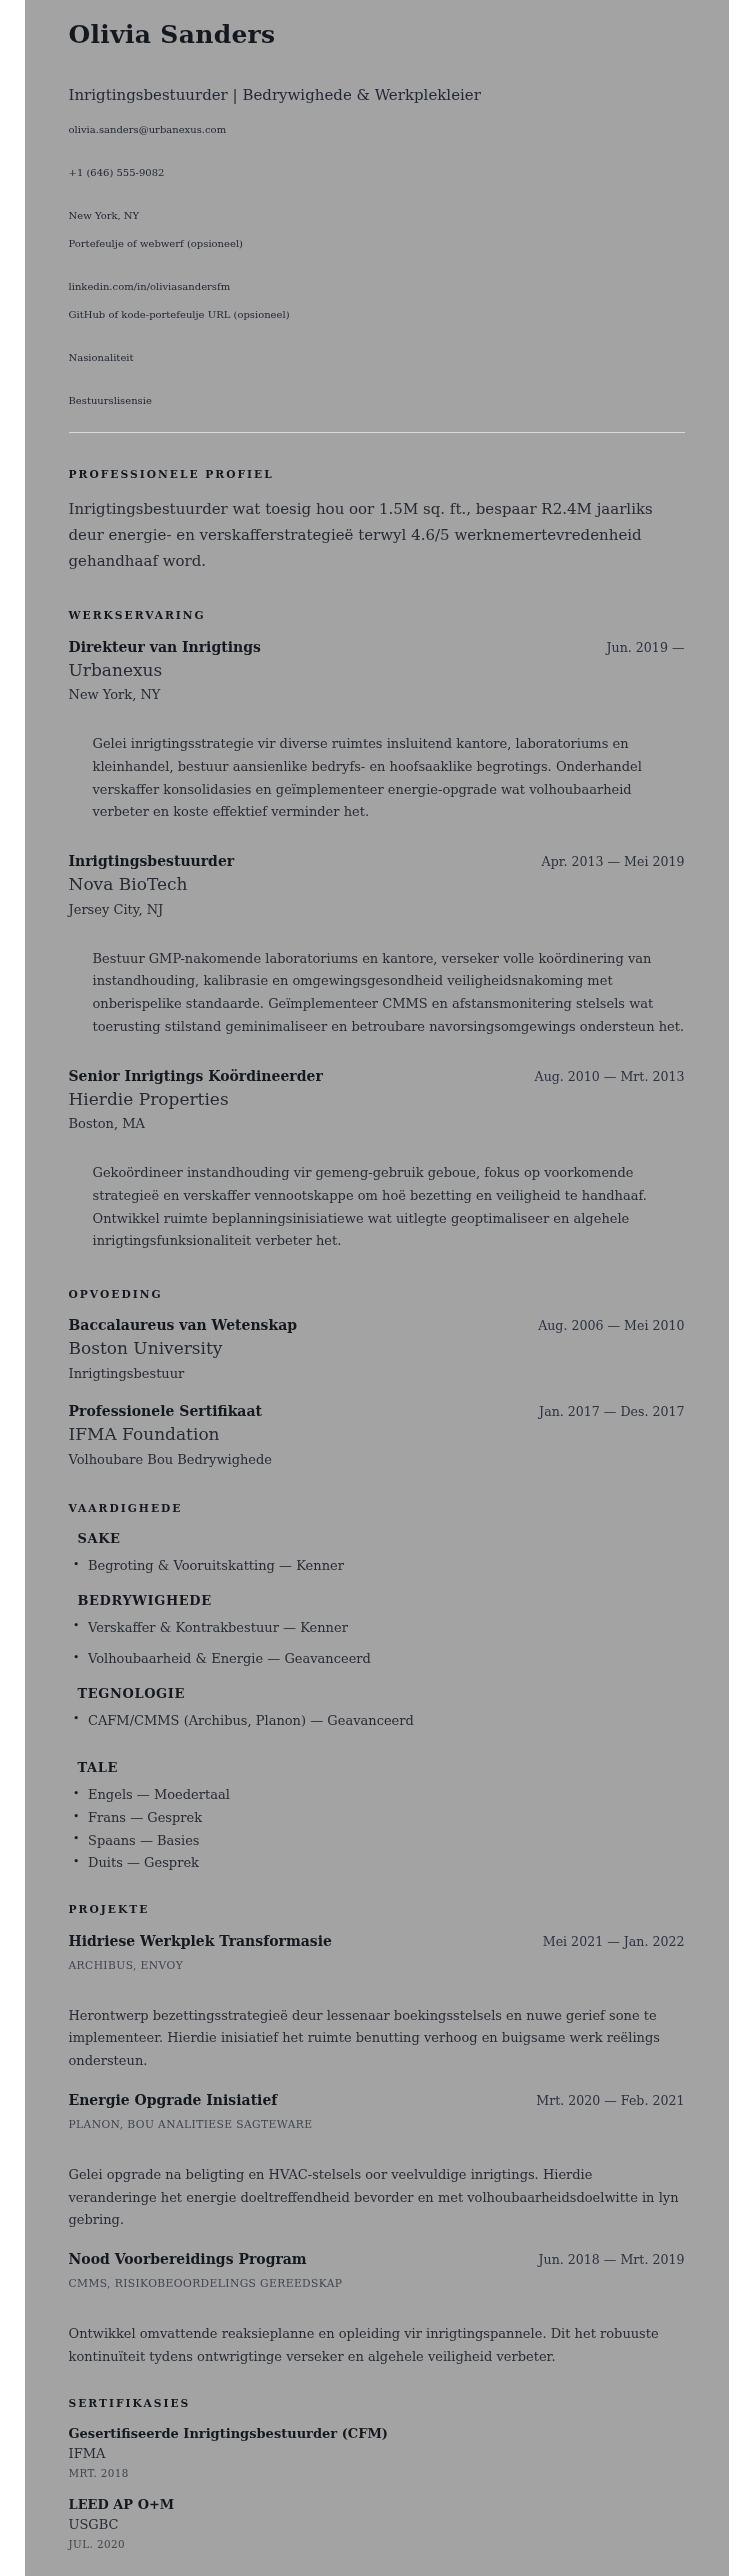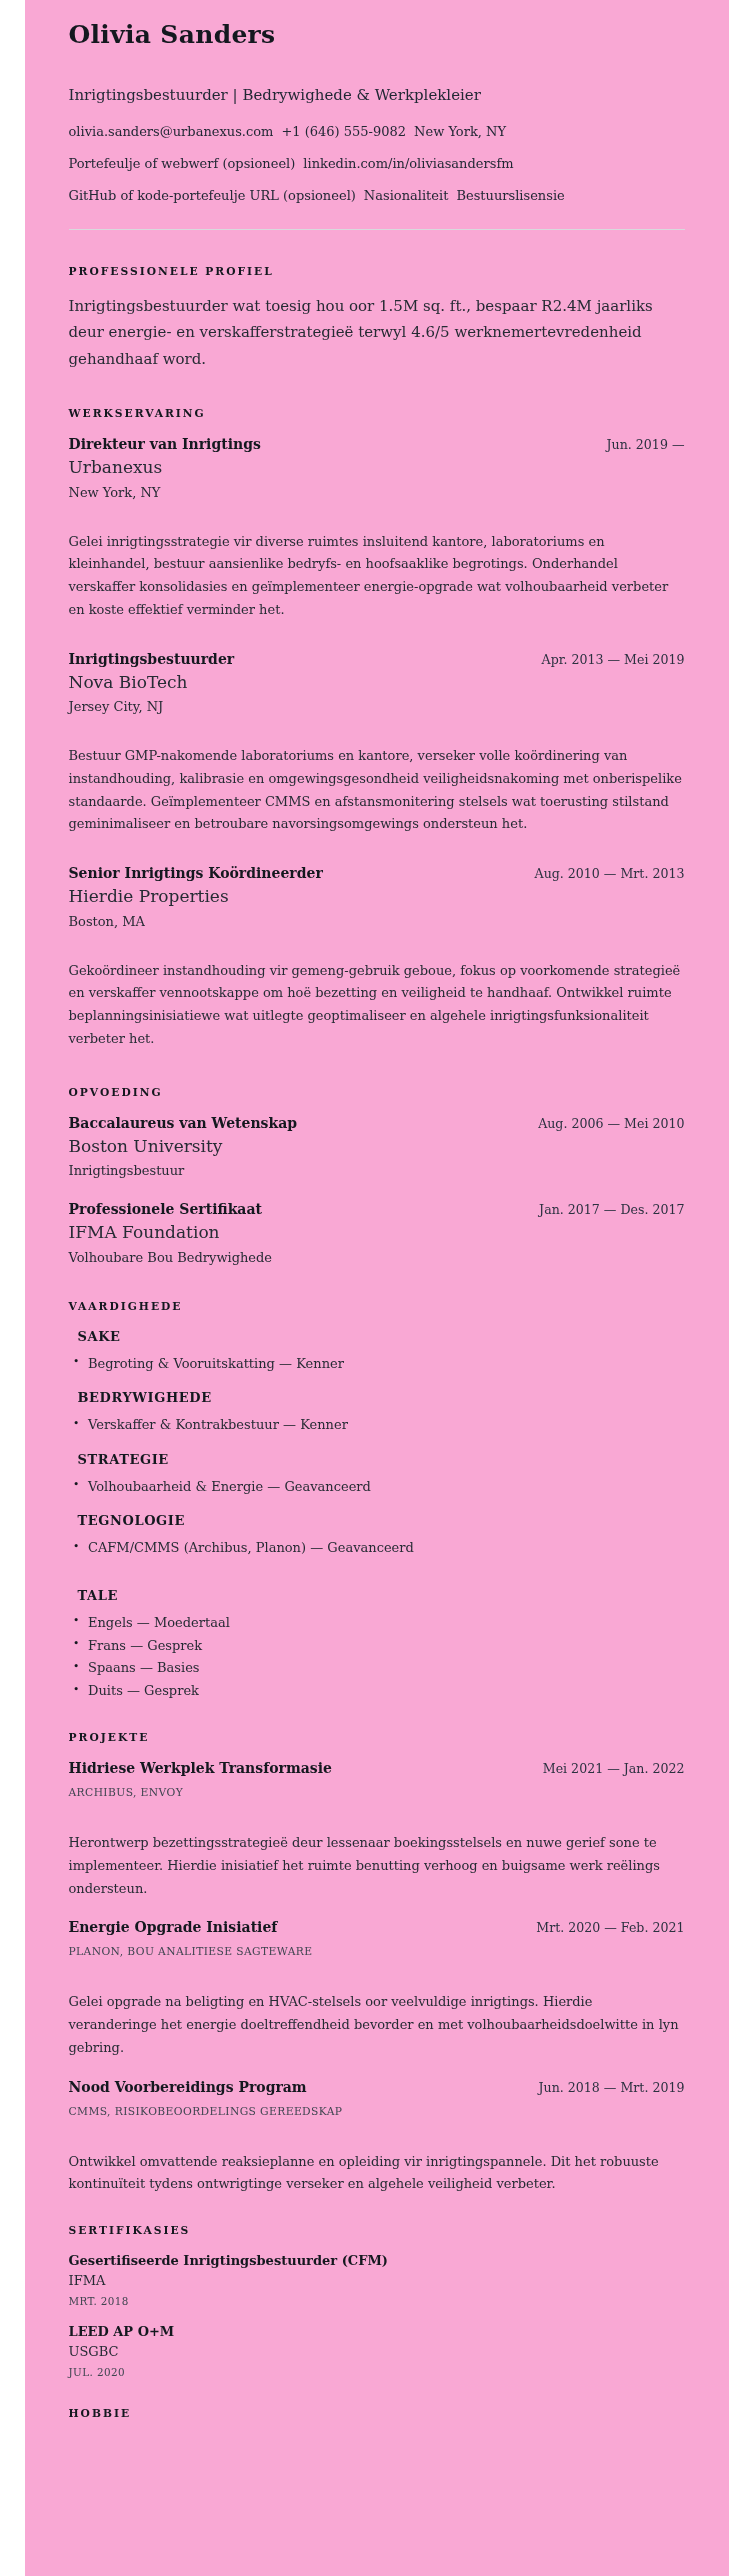--- a/index.html
+++ b/index.html
@@ -1,39 +1,39 @@
 <!DOCTYPE html>
 <html style="font-size:10px"><head>
 <meta charset="utf-8">
 <style>
   * { margin:0; padding:0; box-sizing:border-box; }
   html,body { background:#ffffff; }
   .page {
-    width:704px; height:2576px; margin:0 auto; background:#f9a8d4;
+    width:704px; height:2576px; margin:0 auto; background:#a3a3a3;
     padding:19px 44px 25px 44px; overflow:hidden;
     font-family:"DejaVu Serif","Liberation Serif",serif;
     color:#262b34;
   }
   .name { font-size:25px; line-height:1.3; font-weight:700; color:#14181f; letter-spacing:0.3px; }
   .subtitle { font-size:15px; margin-top:34px; color:#222835; }
-  .contact-row { display:flex; gap:8px; font-size:13px; margin-top:14px; line-height:1.4; color:#222835; }
+  .contact-row { display:flex; gap:29px; font-size:10px; margin-top:14px; line-height:1.4; color:#222835;flex-direction:column; }
   .contact-row.first { margin-top:19px; }
   .divider { border:none; border-top:0.6px solid #d8dadd; margin-top:24px; }
 
   .section-title { font-size:10.7px; font-weight:700; letter-spacing:2px; color:#14181f; margin-top:35px; }
   .summary { font-size:15px; line-height:1.75; margin-top:15px; max-width:650px; }
 
   .entry { margin-top:16.3px; }
   .entry + .entry { margin-top:29px; }
   .entry-head { display:flex; justify-content:space-between; align-items:baseline; }
   .entry-title { font-size:14px; font-weight:700; color:#14181f; }
   .entry-dates { font-size:12.6px; color:#2b3140; white-space:nowrap; }
   .entry-sub { font-size:17px; margin-top:5px; }
   .entry-sub2 { font-size:13px; margin-top:7.5px; }
-  .entry-desc { font-size:13px; line-height:1.75; margin-top:31px; max-width:656px; }
+  .entry-desc { font-size:13px; line-height:1.75; margin-top:31px; max-width:656px;margin-left:24px; }
 
   .edu-entry { margin-top:16.3px; }
   .edu-entry + .edu-entry { margin-top:22.6px; }
 
   .skill-cat { font-size:13px; font-weight:700; letter-spacing:0.6px; color:#14181f; margin-top:15px;margin-left:9px; }
   .skill-cat.first { margin-top:16.3px; }
   ul.bullets { list-style:none; margin-top:8.8px; }
   ul.bullets li { position:relative; font-size:13px; line-height:1.75; padding-left:19.5px; }
   ul.bullets li::before { content:"\2022"; position:absolute; left:4.4px; top:0.6px; font-size:10.7px; color:#14181f; }
 
@@ -142,21 +142,20 @@
     <div class="skill-cat first">SAKE</div>
     <ul class="bullets">
       <li>Begroting &amp; Vooruitskatting — Kenner</li>
     </ul>
 
     <div class="skill-cat">BEDRYWIGHEDE</div>
     <ul class="bullets">
       <li>Verskaffer &amp; Kontrakbestuur — Kenner</li>
     </ul>
 
-    <div class="skill-cat">STRATEGIE</div>
     <ul class="bullets">
       <li>Volhoubaarheid &amp; Energie — Geavanceerd</li>
     </ul>
 
     <div class="skill-cat">TEGNOLOGIE</div>
     <ul class="bullets">
       <li>CAFM/CMMS (Archibus, Planon) — Geavanceerd</li>
     </ul>
   </div>
 

